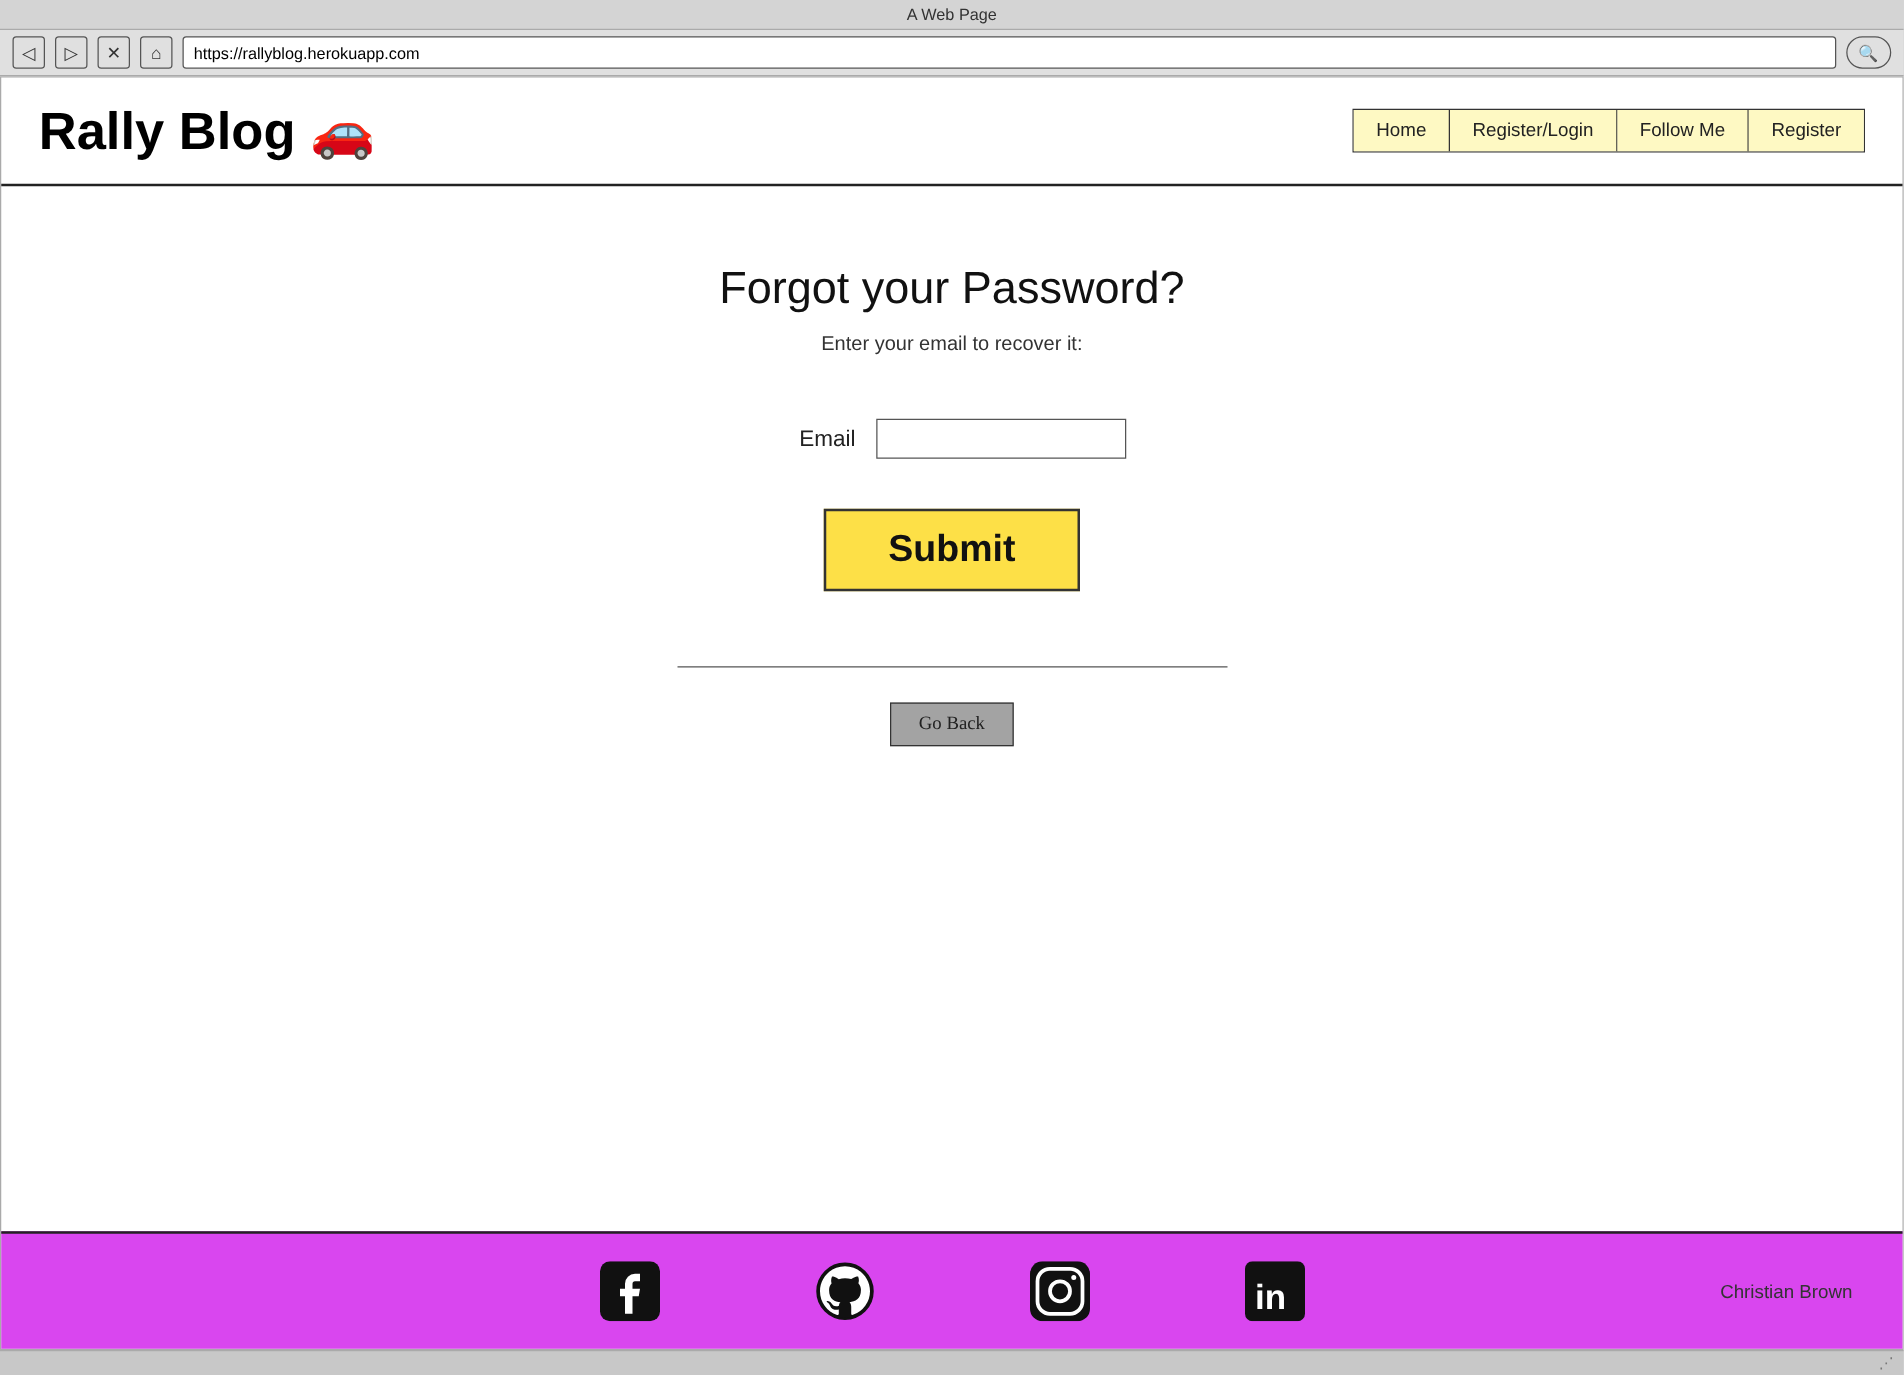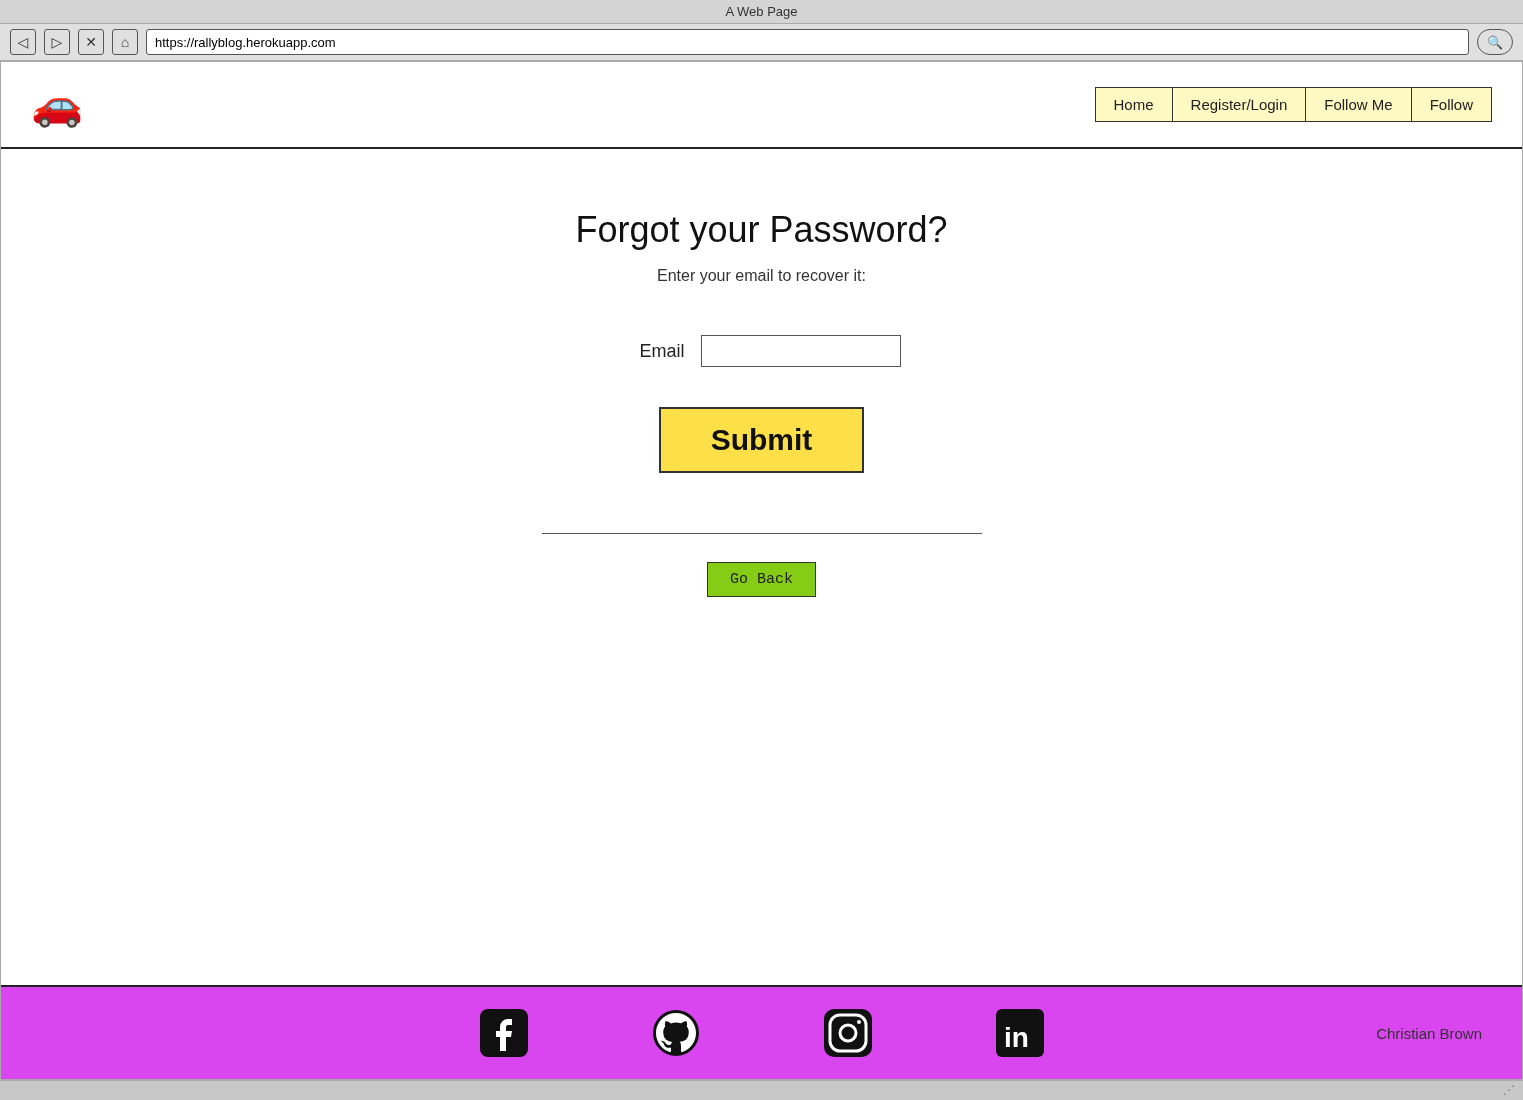--- a/index.html
+++ b/index.html
@@ -185,25 +185,25 @@
     }
 
     .divider-line {
       width: 440px;
       border: none;
       border-top: 1px solid #555;
       margin-bottom: 28px;
     }
 
     .go-back-btn {
-      background: #84cc16;
+      background: #a3a3a3;
       border: 1.5px solid #333;
       padding: 8px 22px;
       font-size: 15px;
-      font-family: Liberation Mono, monospace;
+      font-family: Liberation Serif, serif;
       cursor: pointer;
       color: #222;
     }
 
     
     .site-footer {
       border-top: 2px solid #222;
       background: #d946ef;
       padding: 20px 40px;
       display: flex;
@@ -271,27 +271,28 @@
   <button class="browser-btn">✕</button>
   <button class="browser-btn">⌂</button>
   <input class="browser-url-bar" type="text" value="https://rallyblog.herokuapp.com" style="">
   <button class="browser-search-btn">🔍</button>
 </div>
 
 <div class="page-wrapper">
 
   <header class="site-header">
     <div class="site-logo">
+      <span>Rally Blog</span>
       <span class="car-icon">🚗</span>
     </div>
     <nav class="site-nav">
       <a class="nav-item">Home</a>
       <a class="nav-item">Register/Login</a>
       <a class="nav-item">Follow Me</a>
-      <a class="nav-item">Follow</a>
+      <a class="nav-item">Register</a>
     </nav>
   </header>
 
   <main class="main-content">
     <h1 class="form-title">Forgot your Password?</h1>
     <p class="form-subtitle">Enter your email to recover it:</p>
 
     <div class="form-row">
       <label class="form-label">Email</label>
       <input class="form-input" type="email" style="">

